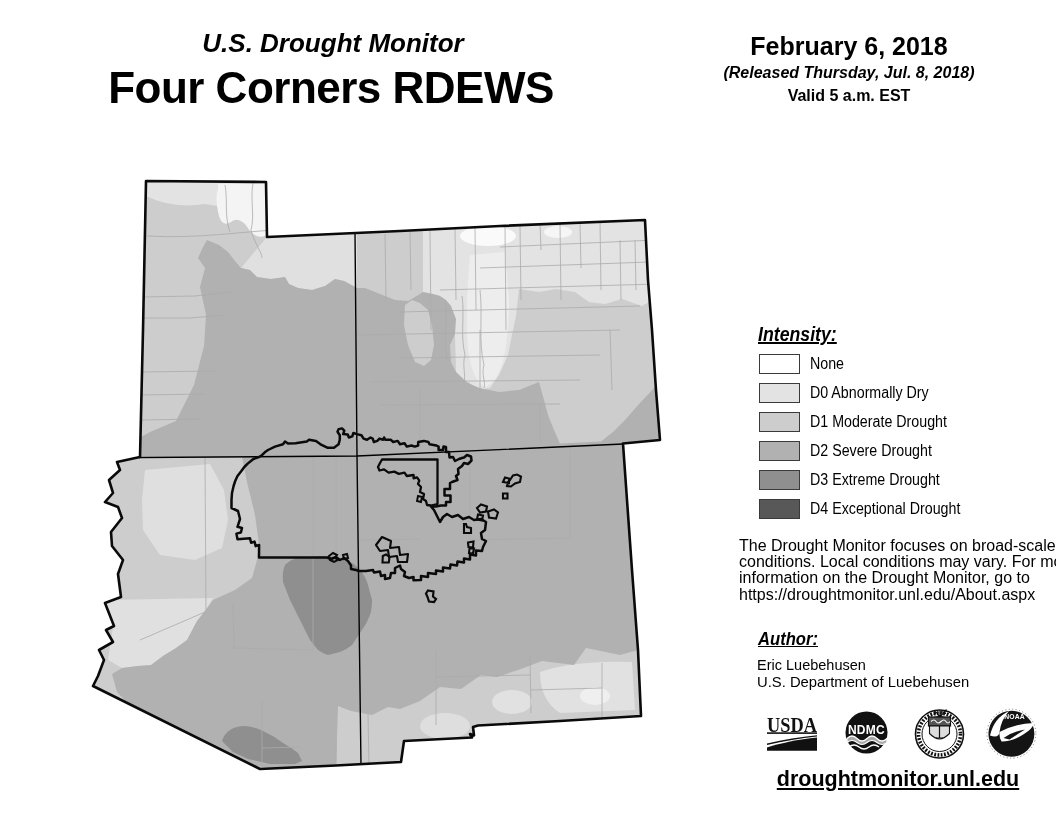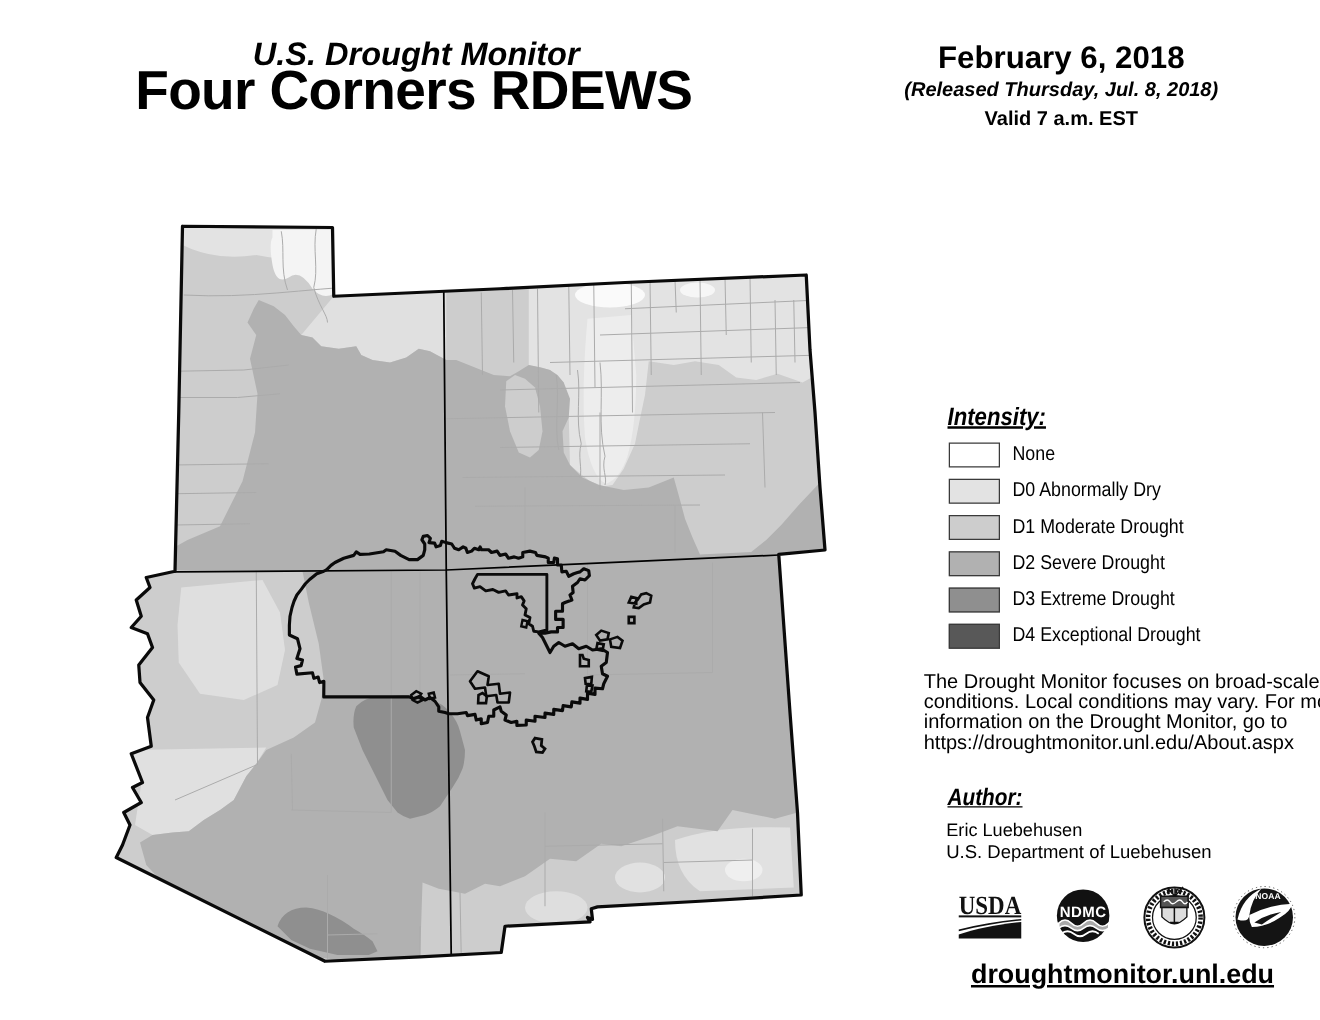--- a/index.html
+++ b/index.html
@@ -4,27 +4,27 @@
 <style>
   html,body{margin:0;padding:0;}
   body{width:1056px;height:816px;background:#fff;font-family:"Liberation Sans",sans-serif;position:relative;overflow:hidden;}
   .abs{position:absolute;}
 </style>
 </head>
 <body>
 
 <div class="abs" style="left:83px;top:28px;width:500px;text-align:center;font-size:26px;font-weight:bold;font-style:italic;">U.S. Drought Monitor</div>
 
-<div class="abs" style="left:81px;top:48px;width:500px;text-align:center;font-size:44px;font-weight:bold;letter-spacing:-0.5px;">Four Corners RDEWS</div>
+<div class="abs" style="left:81px;top:63px;width:500px;text-align:center;font-size:44px;font-weight:bold;letter-spacing:-0.5px;">Four Corners RDEWS</div>
 
 <div class="abs" style="left:649px;top:32px;width:400px;text-align:center;font-size:25px;font-weight:bold;">February 6, 2018</div>
 
 <div class="abs" style="left:649px;top:64px;width:400px;text-align:center;font-size:16px;font-weight:bold;font-style:italic;">(Released Thursday, Jul. 8, 2018)</div>
 
-<div class="abs" style="left:649px;top:87px;width:400px;text-align:center;font-size:16px;font-weight:bold;">Valid 7 a.m. EST</div>
+<div class="abs" style="left:649px;top:87px;width:400px;text-align:center;font-size:16px;font-weight:bold;">Valid 5 a.m. EST</div>
 
 <svg class="abs" style="left:0;top:0;" width="1056" height="816" viewBox="0 0 1056 816">
   <defs>
     <clipPath id="mapclip">
       <path d="M146,181 L266,182 L267,237 L400,231 L500,226 L645,220 L648,280 L652,330 L656,390 L660,440 L623,443.5 L627,500 L632,570 L638,650 L641,716 L560,721 L478,725.5 L473,727 L474,735.5 L470,734 L472,737.5 L404,741 L401,762 L336,765.5 L260,769 L93,686 L98,676 L104,660 L99,650 L113,642 L106,630 L114,626 L105,603 L121,597 L118,574 L123,560 L112,546 L111,532 L122,518 L118,507 L105,502 L113,493 L109,480 L120,470 L117,462 L140,457 L143,330 Z"></path>
     </clipPath>
   </defs>
 
   <path d="M146,181 L266,182 L267,237 L400,231 L500,226 L645,220 L648,280 L652,330 L656,390 L660,440 L623,443.5 L627,500 L632,570 L638,650 L641,716 L560,721 L478,725.5 L473,727 L474,735.5 L470,734 L472,737.5 L404,741 L401,762 L336,765.5 L260,769 L93,686 L98,676 L104,660 L99,650 L113,642 L106,630 L114,626 L105,603 L121,597 L118,574 L123,560 L112,546 L111,532 L122,518 L118,507 L105,502 L113,493 L109,480 L120,470 L117,462 L140,457 L143,330 Z" fill="#cdcdcd" stroke="none"></path>
 

